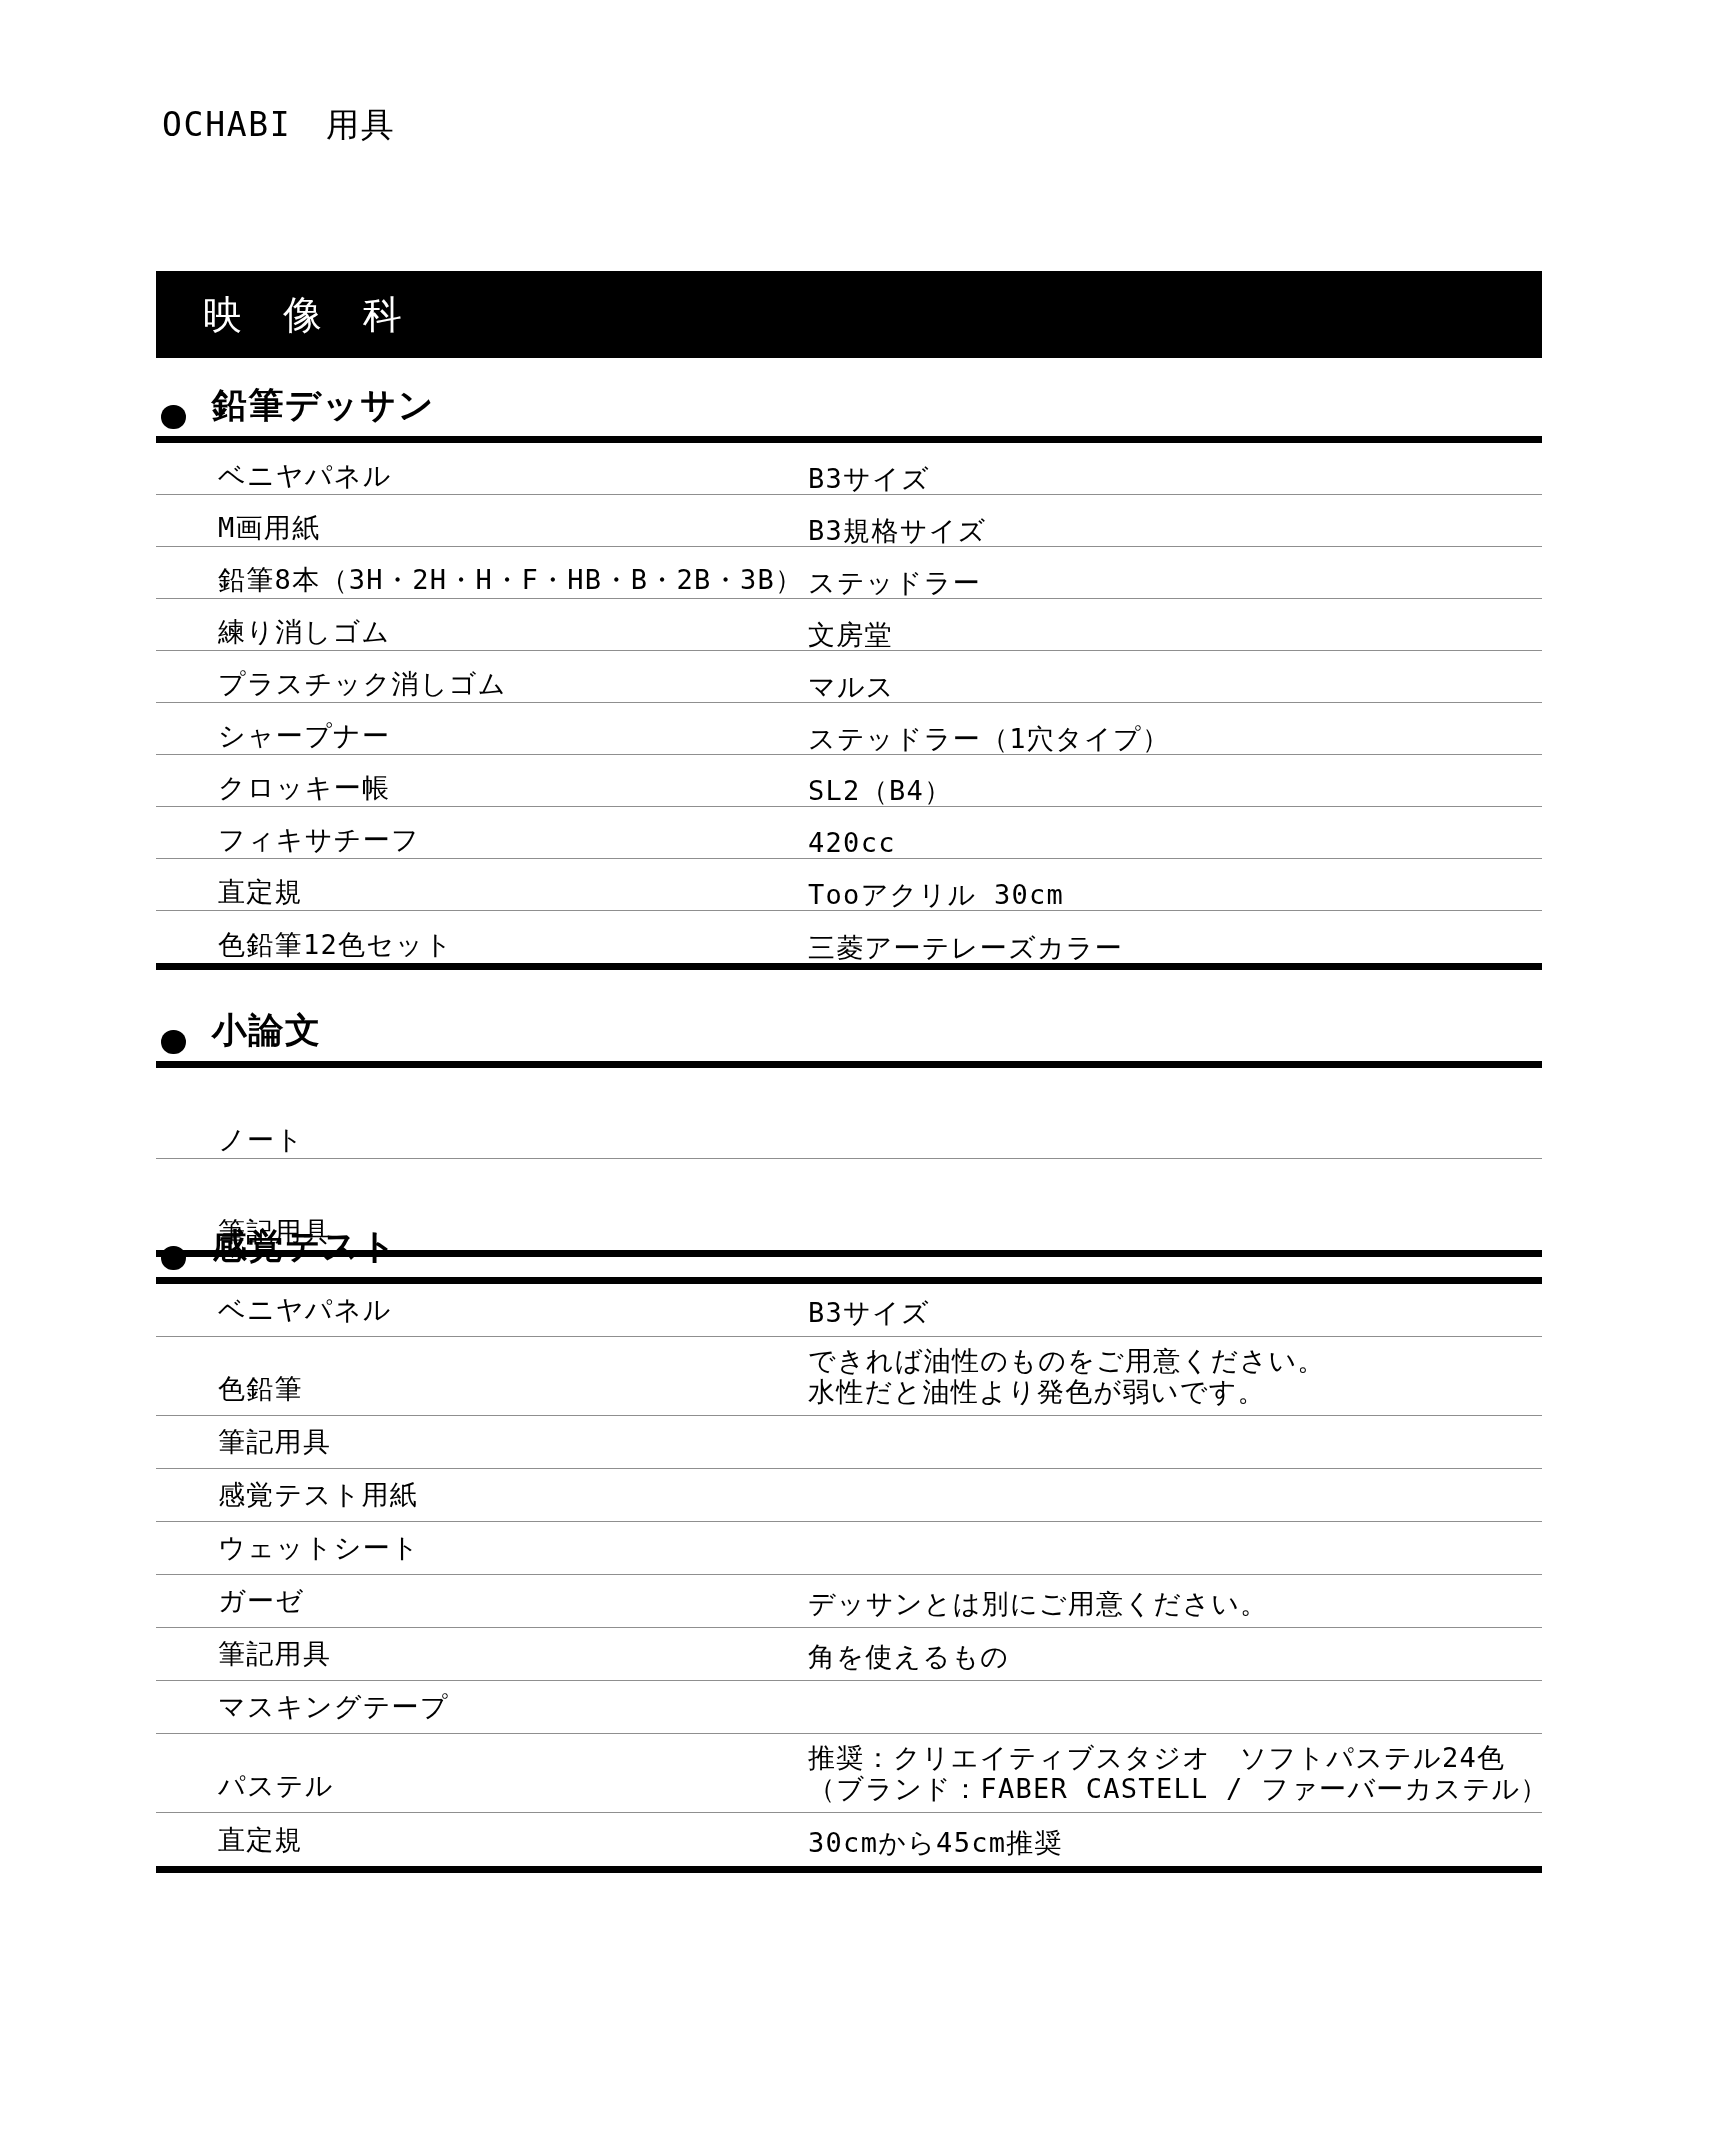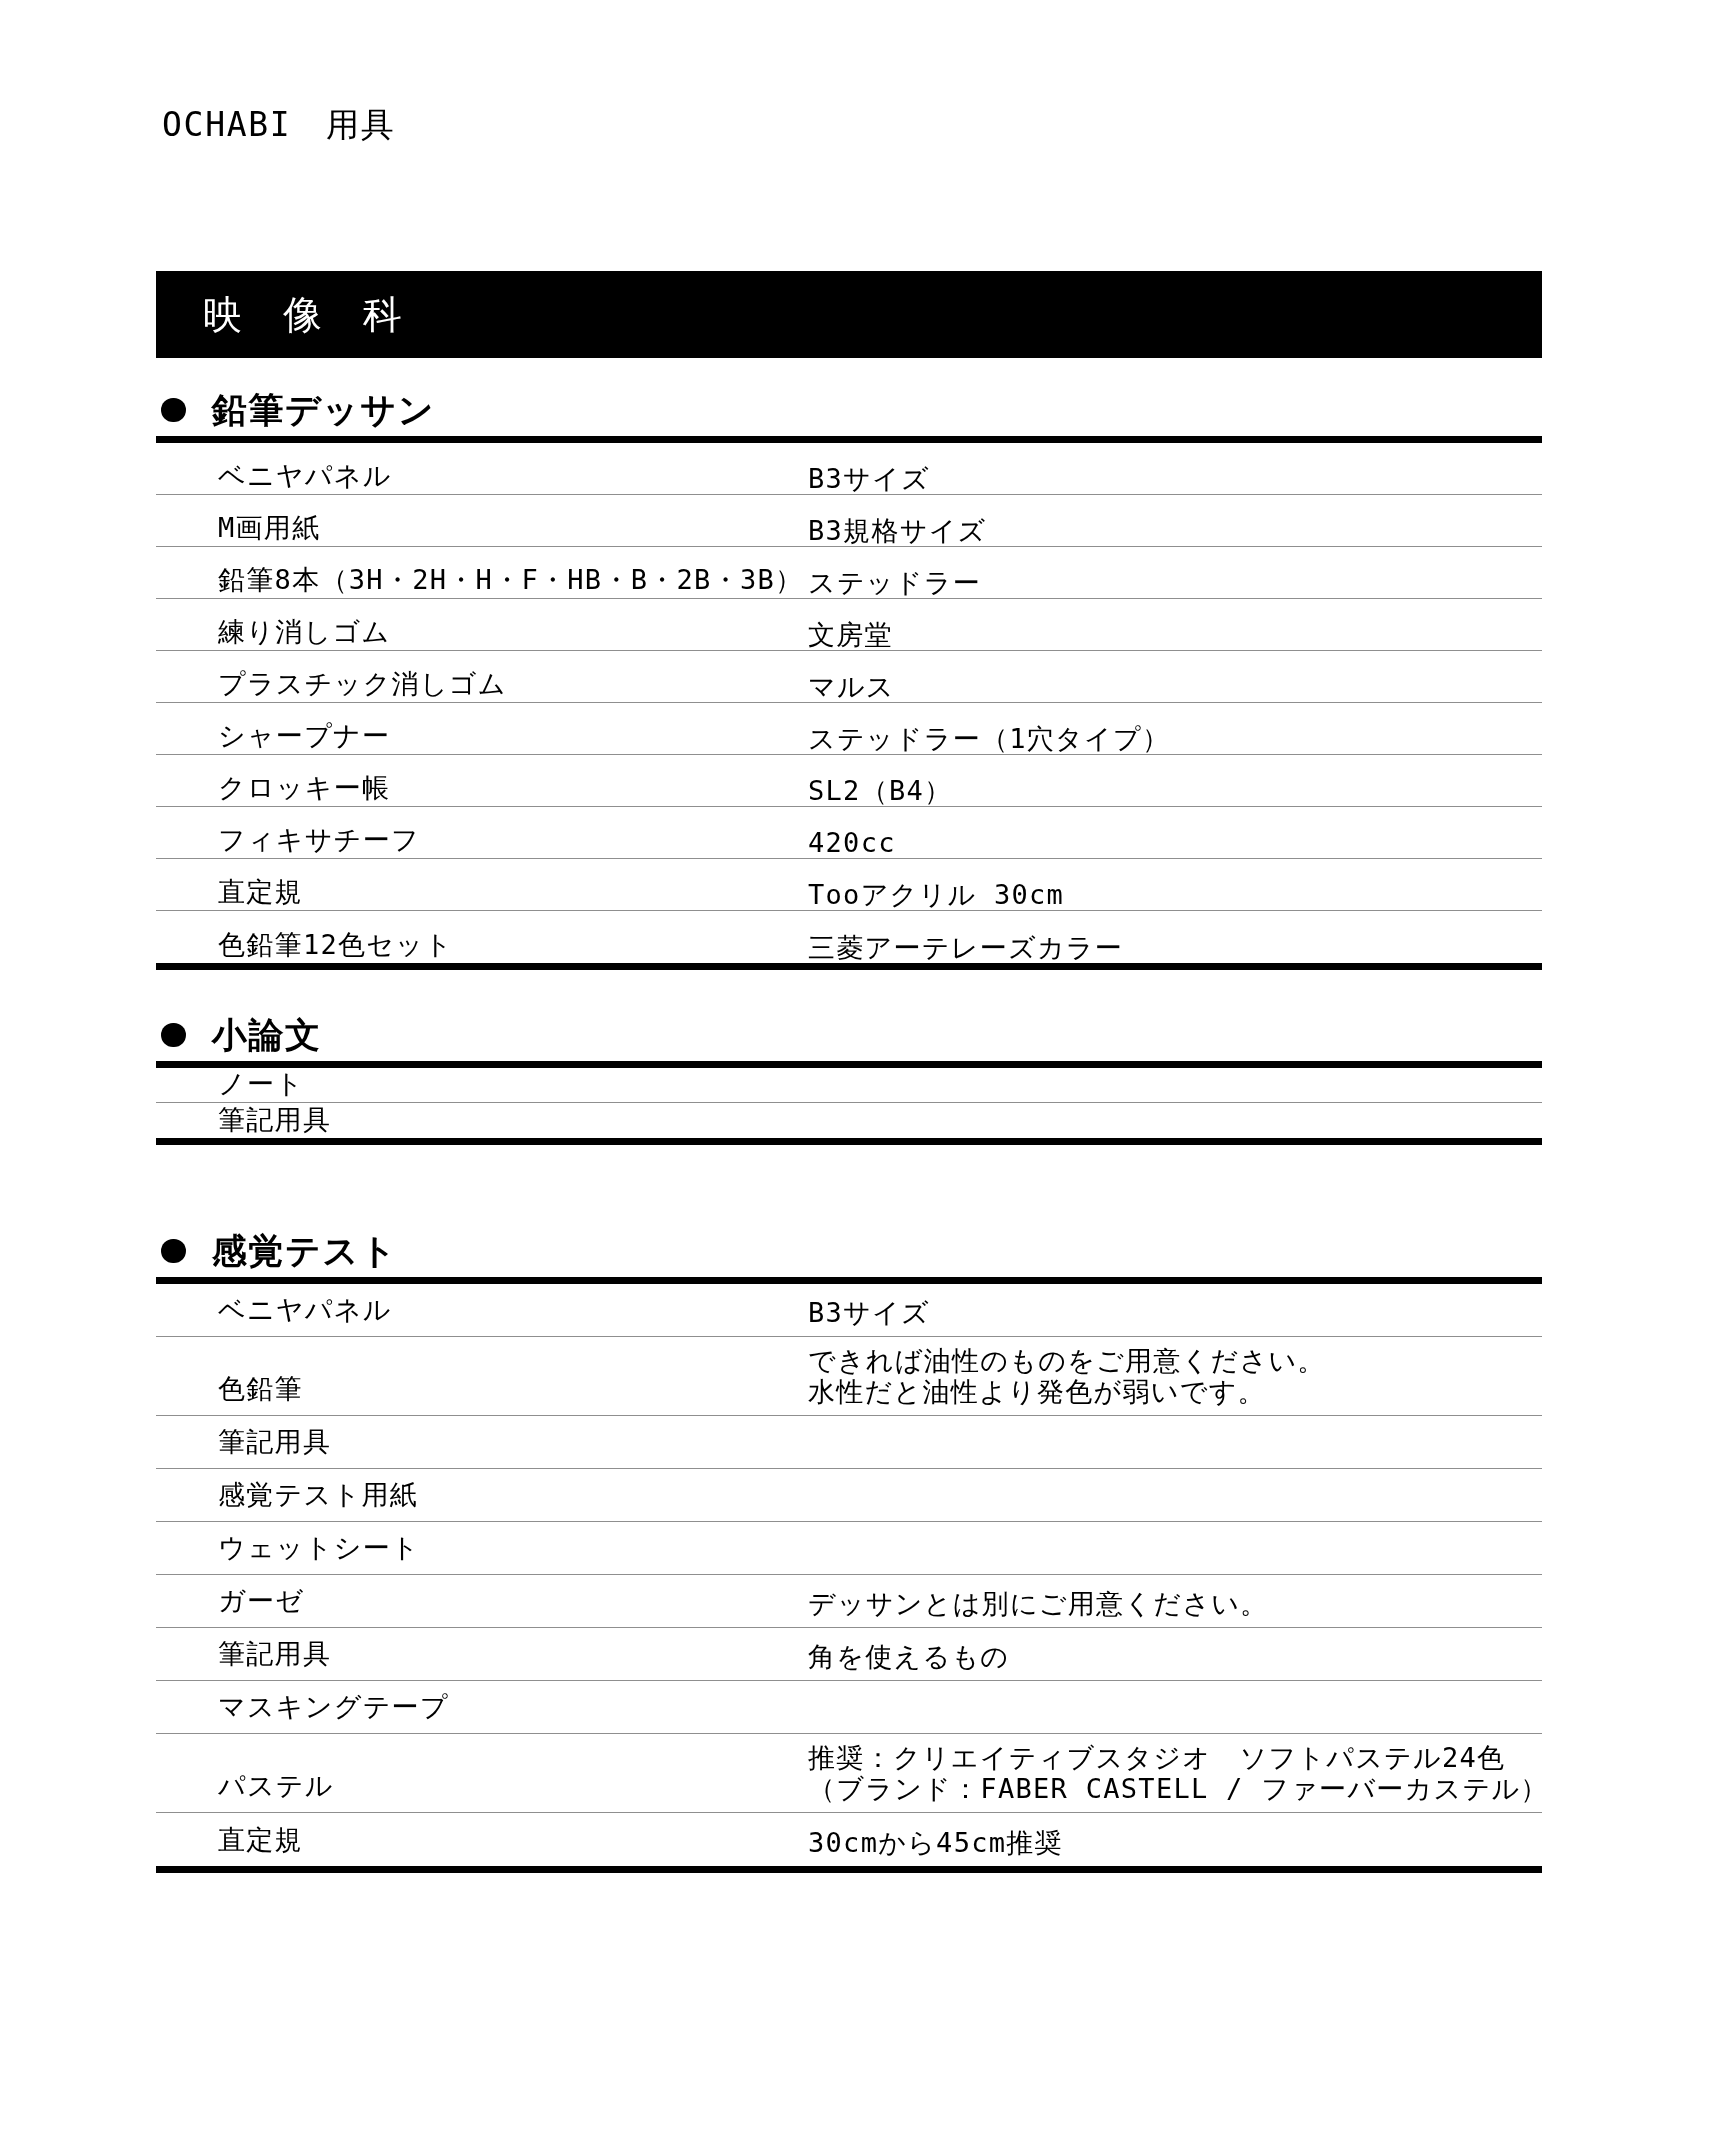--- a/index.html
+++ b/index.html
@@ -27,42 +27,42 @@
     display:flex;align-items:center;padding-left:47px;
   }
   .banner-title{
     font-size:39px;font-weight:500;letter-spacing:8.7px;white-space:nowrap;
   }
   .sec{position:absolute;left:156px;width:1386px;}
   .sec-1{top:391px;}
   .sec-2{top:1016px;}
   .sec-3{top:1232px;}
   .section-head{
-    display:flex;align-items:center;height:38px;margin-bottom:7px;
+    display:flex;align-items:flex-end;height:38px;margin-bottom:7px;
     padding-left:5.2px;
   }
   .bullet{
     width:24.5px;height:24.5px;border-radius:50%;background:#000;
     flex:0 0 auto;margin-right:26px;
   }
   .section-title{
     font-size:35px;font-weight:600;letter-spacing:1.7px;white-space:nowrap;
   }
   .table{
     border-top:7.9px solid var(--rule);
     border-bottom:7.9px solid var(--rule);
     width:100%;
   }
   .row{
     display:flex;align-items:flex-end;
     border-bottom:1.7px solid var(--divider);
   }
   .row:last-child{border-bottom:none;}
   .sec-1 .row{height:52px;}
-  .sec-2 .row{height:35px;}
+  .sec-2 .row{height:52px;margin-top:39px;}
   .sec-3 .row{min-height:53px;padding:7.9px 0;}
   .cell{font-size:27px;letter-spacing:1.3px;}
   .cell-item{
     width:652px;flex:0 0 652px;padding-left:62px;white-space:nowrap;
   }
   .cell-note{flex:1 1 auto;}
   .cell-note .line{line-height:31px;white-space:nowrap;}
 </style>
 </head>
 <body>

